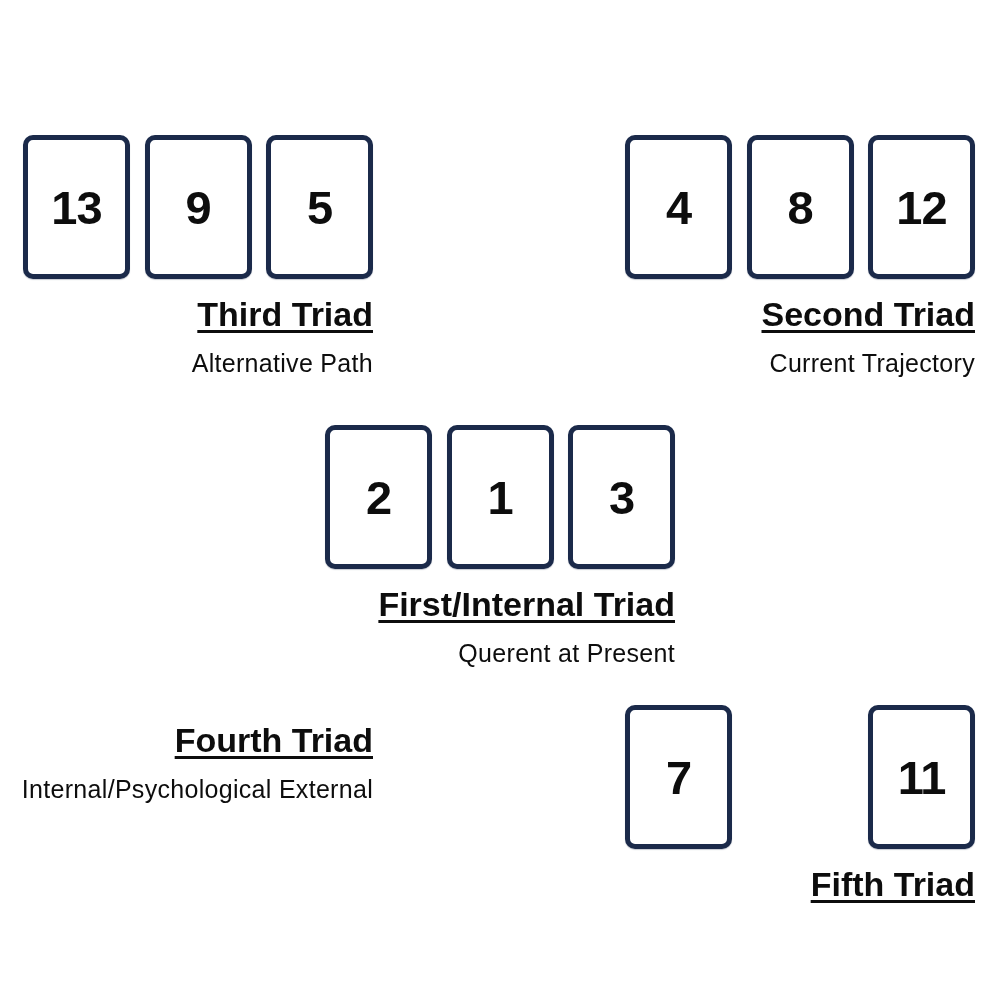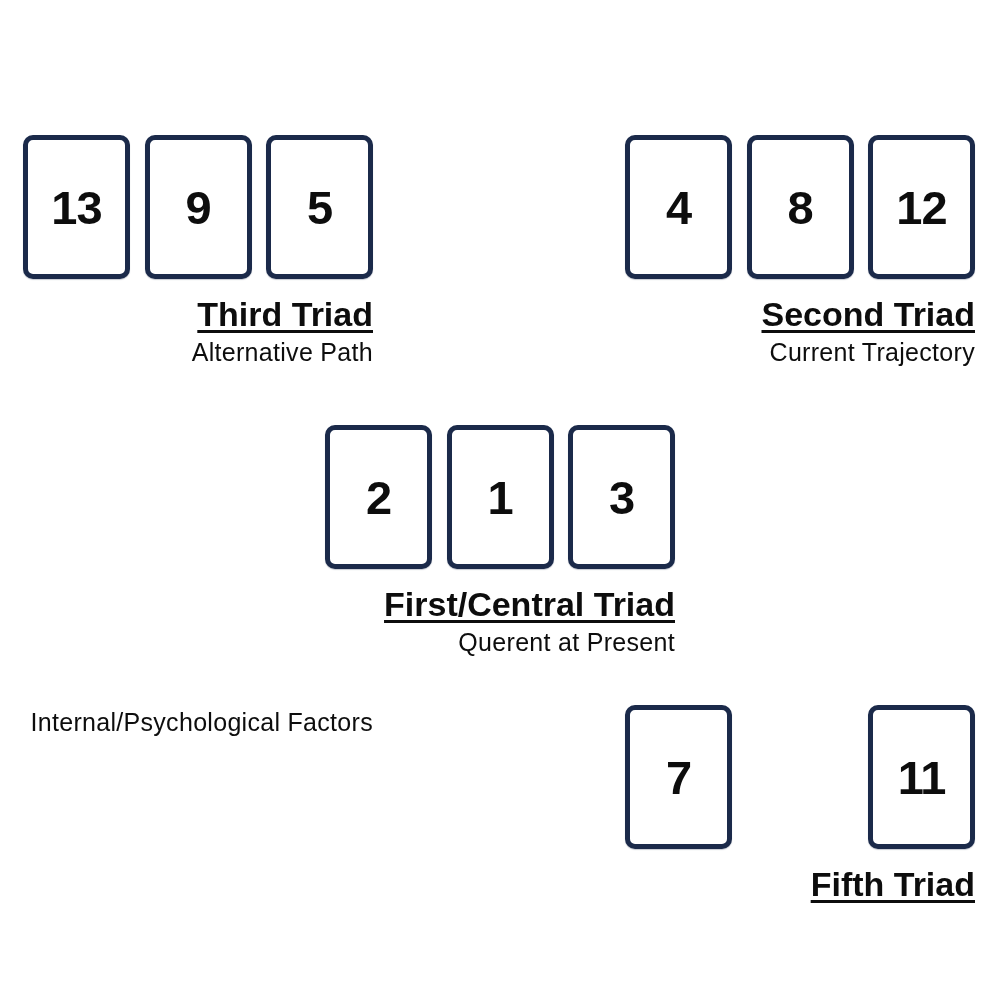--- a/index.html
+++ b/index.html
@@ -60,21 +60,21 @@
     font-size: 34px;
     line-height: 1.2;
     font-weight: 700;
     color: var(--ink);
     text-decoration: underline;
     text-decoration-thickness: 2.5px;
     text-underline-offset: 4px;
     white-space: nowrap;
   }
   .triad-subtitle {
-    margin-top: 2px;
+    margin-top: 13px;
     font-size: 25px;
     line-height: 1.2;
     font-weight: 400;
     color: var(--ink);
     letter-spacing: 0.3px;
     white-space: nowrap;
   }
 </style>
 </head>
 <body>
@@ -118,26 +118,27 @@
       <div class="card">
         <span class="card-number">2</span>
       </div>
       <div class="card">
         <span class="card-number">1</span>
       </div>
       <div class="card">
         <span class="card-number">3</span>
       </div>
     </div>
-    <div class="triad-title">First/Central Triad</div>
+    <div class="triad-title">First/Internal Triad</div>
     <div class="triad-subtitle">Querent at Present</div>
   </div>
 
   <div class="triad pos-fourth">
-    <div class="triad-subtitle">Internal/Psychological Factors</div>
+    <div class="triad-title">Fourth Triad</div>
+    <div class="triad-subtitle">Internal/Psychological External</div>
   </div>
 
   <div class="triad pos-fifth">
     <div class="cards">
       <div class="card">
         <span class="card-number">7</span>
       </div>
       <div class="card">
         <span class="card-number">11</span>
       </div>

